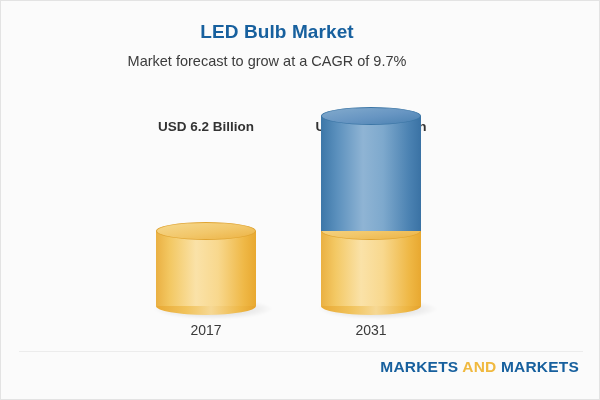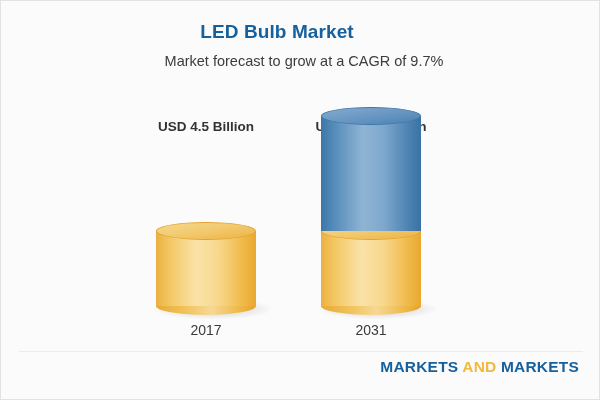--- a/index.html
+++ b/index.html
@@ -37,21 +37,20 @@
   }
   .chart-subtitle {
     position: absolute;
     top: 52px;
     left: 0;
     width: 532px;
     text-align: center;
     font-size: 14.5px;
     font-weight: normal;
     color: #3c3c3c;
-    padding-left: 37px;
   }
 
   
   .plot {
     position: absolute;
     top: 80px;
     left: 0;
     width: 600px;
     height: 265px;
   }
@@ -215,21 +214,21 @@
 <div id="infographic">
 
   <div class="chart-title">LED Bulb Market</div>
 
   <div class="chart-subtitle">Market forecast to grow at a CAGR of 9.7%</div>
 
   <div class="plot">
 
     <div class="bar-group g0">
 
-      <div class="value-label">USD 4.5 Billion</div>
+      <div class="value-label">USD 6.2 Billion</div>
 
       <div class="shadow"></div>
 
       <div class="cylinder" style="height:75px;">
         <div class="seg yellow" style="bottom:0; height:75px;">
           <div class="foot"></div>
           <div class="body"></div>
           <div class="cap"></div>
         </div>
       </div>

